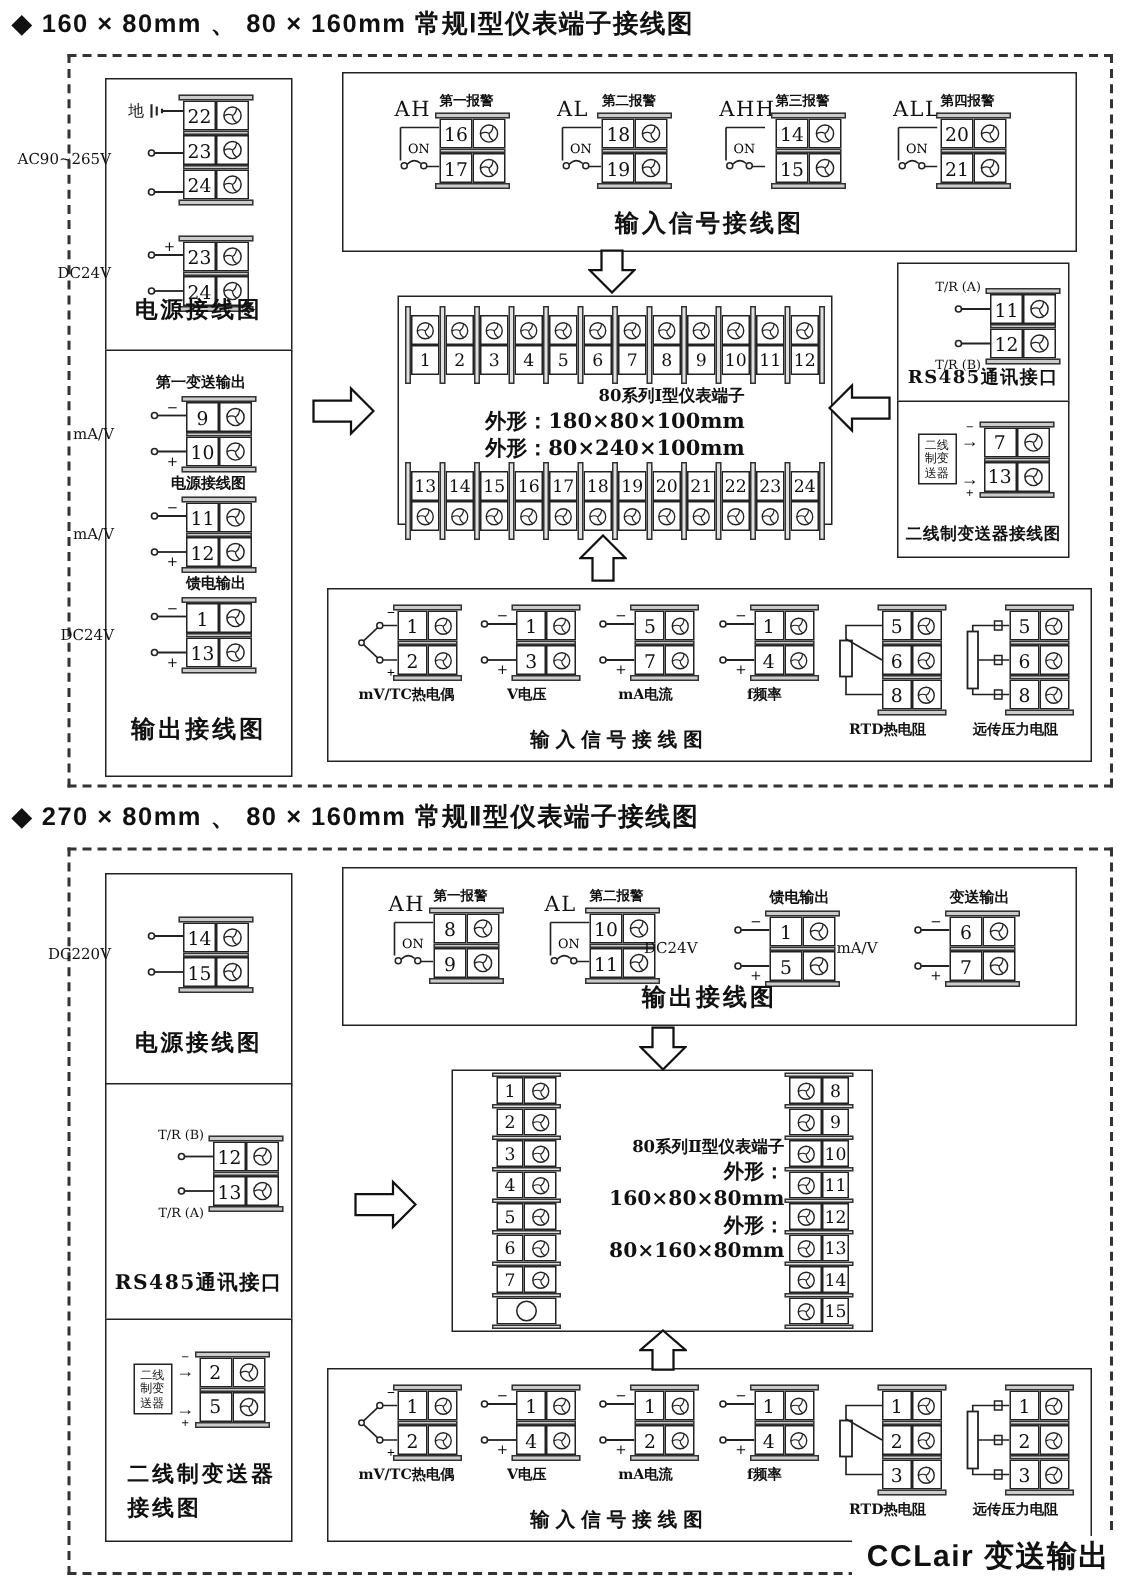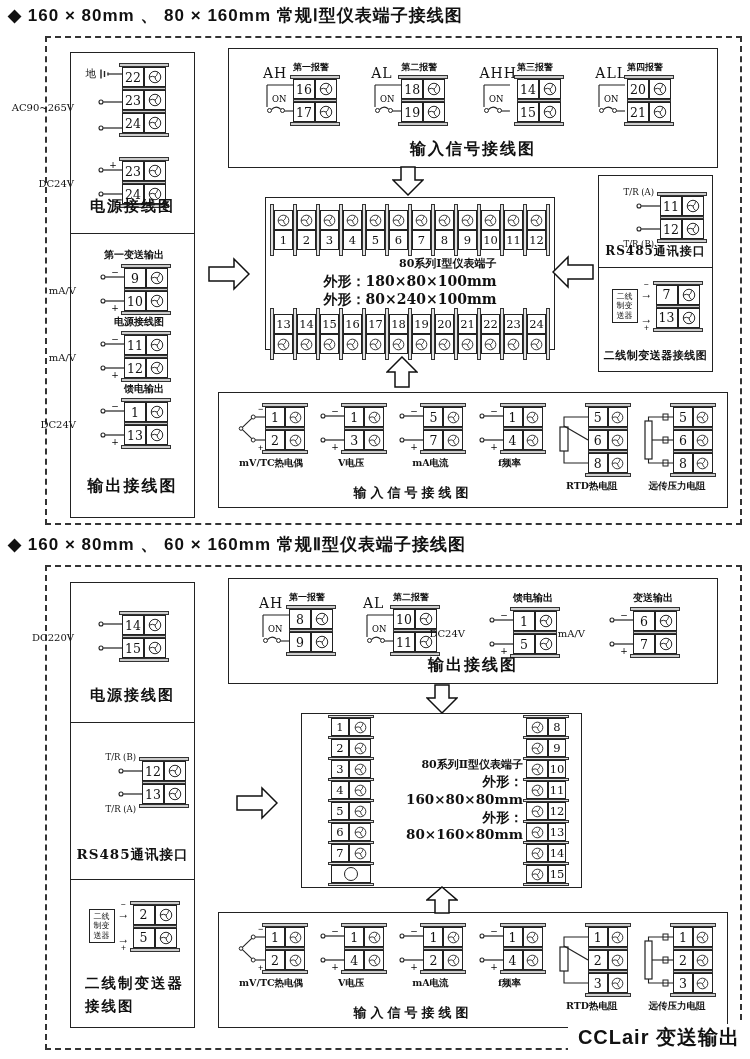--- a/index.html
+++ b/index.html
@@ -1516,21 +1516,21 @@
   <svg class="barrow" style="left:208px;top:257px" width="42" height="34">
       <polygon points="41,17 26,2 26,10 1,10 1,24 26,24 26,32" fill="#fff" stroke="#111" stroke-width="1.5"></polygon>
     </svg>
   <svg class="barrow" style="left:552px;top:255px" width="42" height="34">
       <polygon points="1,17 16,2 16,10 41,10 41,24 16,24 16,32" fill="#fff" stroke="#111" stroke-width="1.5"></polygon>
     </svg>
   <svg class="barrow" style="left:386px;top:356px" width="32" height="32">
       <polygon points="16,1 31,16 23,16 23,31 9,31 9,16 1,16" fill="#fff" stroke="#111" stroke-width="1.5"></polygon>
     </svg>
 
-  <div class="sec-title t2">◆ 160 × 80mm 、 60 × 160mm 常规Ⅱ型仪表端子接线图</div>
+  <div class="sec-title t2">◆ 270 × 80mm 、 80 × 160mm 常规Ⅱ型仪表端子接线图</div>
   <div class="dashed b2"></div>
   <div class="panel p-power2">
       <div class="power2-inner">
         <span class="pgroup">
           <span class="wires" style="width:46px;height:51px">
             <span class="wire-label" style="top:50%">DC220V</span>
             <span class="stub">
               <svg width="24" height="14" viewBox="0 0 24 14">
                 <circle cx="3" cy="9" r="2" fill="none" stroke="#222" stroke-width="1.1"></circle>
                 <line x1="5.2" y1="9" x2="24" y2="9" stroke="#222" stroke-width="1.2"></line>

